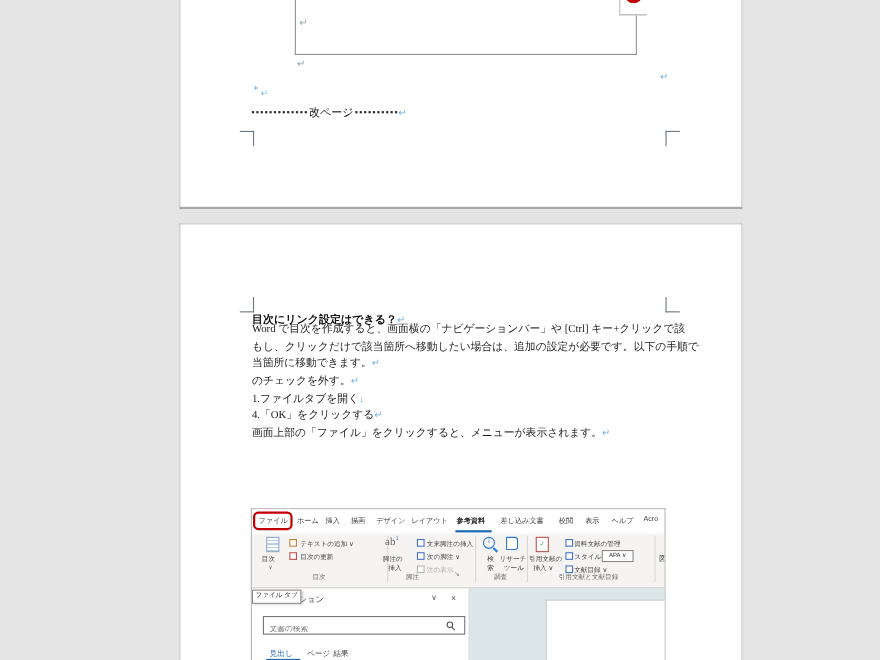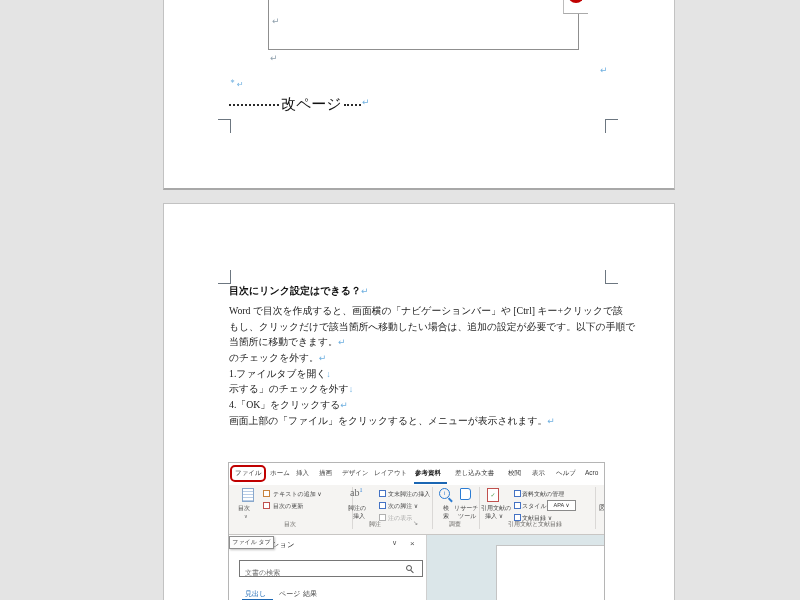--- a/index.html
+++ b/index.html
@@ -18,32 +18,32 @@
 
   
   .textbox { position:absolute; left:104px; top:-4px; width:311px; height:61px;
              border:1px solid #8f8f8f; background:#fff; }
   .whitebox { position:absolute; left:399px; top:0px; width:25px; height:21px;
               background:#fff; border-left:1px solid #bcbcbc; border-bottom:1px solid #aaa; }
   .red-u { position:absolute; left:404px; top:2px; width:16px; height:14px;
            border:3px solid #c00000; border-top:none; border-radius:0 0 8px 8px; }
   .pbreak-row { position:absolute; left:65px; top:102px; width:132px; display:flex; align-items:center; }
   .dotline { border-top:2px dotted #2a2a2a; height:0; }
-  .pbreak-label { font-size:15px; color:#111; padding:0 2px; white-space:nowrap;
+  .pbreak-label { font-size:10px; color:#111; padding:0 2px; white-space:nowrap;
                   font-family:"Liberation Serif","DejaVu Serif",serif; }
   .cmark { position:absolute; width:13px; height:14px; }
   .cm-bl { border-top:1px solid #6c7680; border-right:1px solid #6c7680; }
   .cm-br { border-top:1px solid #6c7680; border-left:1px solid #6c7680; }
   .cm-tl { border-bottom:1px solid #6c7680; border-right:1px solid #6c7680; }
   .cm-tr { border-bottom:1px solid #6c7680; border-left:1px solid #6c7680; }
 
   
   .doc-heading { position:absolute; left:65px; top:80px; font-size:10px; font-weight:bold;
                  color:#101010; white-space:nowrap; }
-  .doc-lines { position:absolute; left:65px; top:99px; width:380px;
+  .doc-lines { position:absolute; left:65px; top:88px; width:380px;
                font-family:"Liberation Serif","DejaVu Serif",serif;
                font-size:9.8px; color:#1b1b1b; }
   .jline { height:15.7px; line-height:15.7px; white-space:nowrap; }
   .jline .mk { font-family:"Liberation Sans","DejaVu Sans",sans-serif; font-size:9px; }
 
   
   .shot { position:absolute; left:64px; top:258px; width:377px; height:142px;
           border:1px solid #b5b5b5; border-bottom:none; background:#fff; overflow:hidden; }
   .tabrow { position:absolute; left:0; top:0; width:100%; height:22px; background:#fff; }
   .rtab { position:absolute; top:6px; font-size:6.5px; color:#3a3a3a; white-space:nowrap; }
@@ -139,21 +139,20 @@
     <div class="doc-heading">
       <span>目次にリンク設定はできる？</span><span class="mark-blue" style="font-size:9px; font-weight:normal;">↵</span>
     </div>
 
     <div class="doc-lines">
       <div class="jline"><span>Word で目次を作成すると、画面横の「ナビゲーションバー」や [Ctrl] キー+クリックで該</span><span class="mk mark-blue"></span></div>
       <div class="jline"><span>もし、クリックだけで該当箇所へ移動したい場合は、追加の設定が必要です。以下の手順で</span><span class="mk mark-blue"></span></div>
       <div class="jline"><span>当箇所に移動できます。</span><span class="mk mark-blue">↵</span></div>
       <div class="jline"><span>のチェックを外す。</span><span class="mk mark-blue">↵</span></div>
       <div class="jline"><span>1.ファイルタブを開く</span><span class="mk mark-blue">↓</span></div>
-      <div class="jline"><span>示する」のチェックを外す</span><span class="mk mark-blue">↓</span></div>
       <div class="jline"><span>4.「OK」をクリックする</span><span class="mk mark-blue">↵</span></div>
       <div class="jline"><span>画面上部の「ファイル」をクリックすると、メニューが表示されます。</span><span class="mk mark-blue">↵</span></div>
     </div>
 
     <div class="shot">
 
       <div class="tabrow">
         <div class="red-ring"></div>
         <span class="rtab" style="left:6px;">ファイル</span>
         <span class="rtab" style="left:41px;">ホーム</span>

